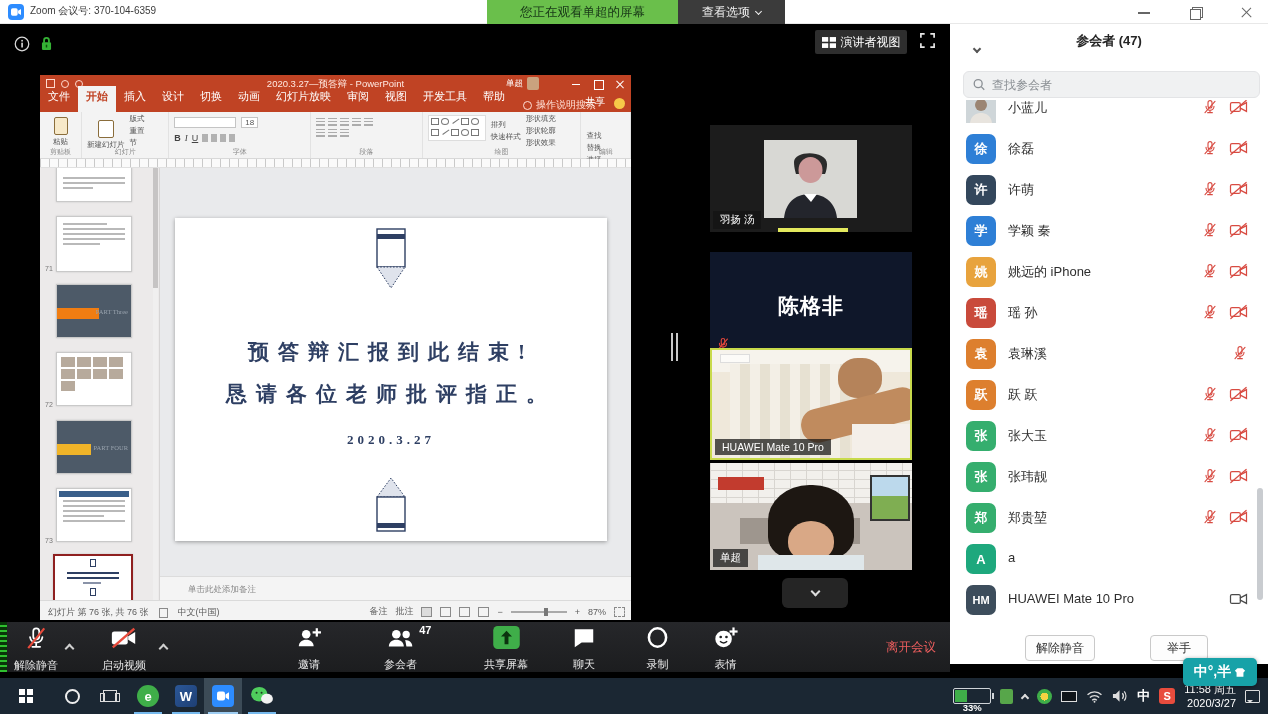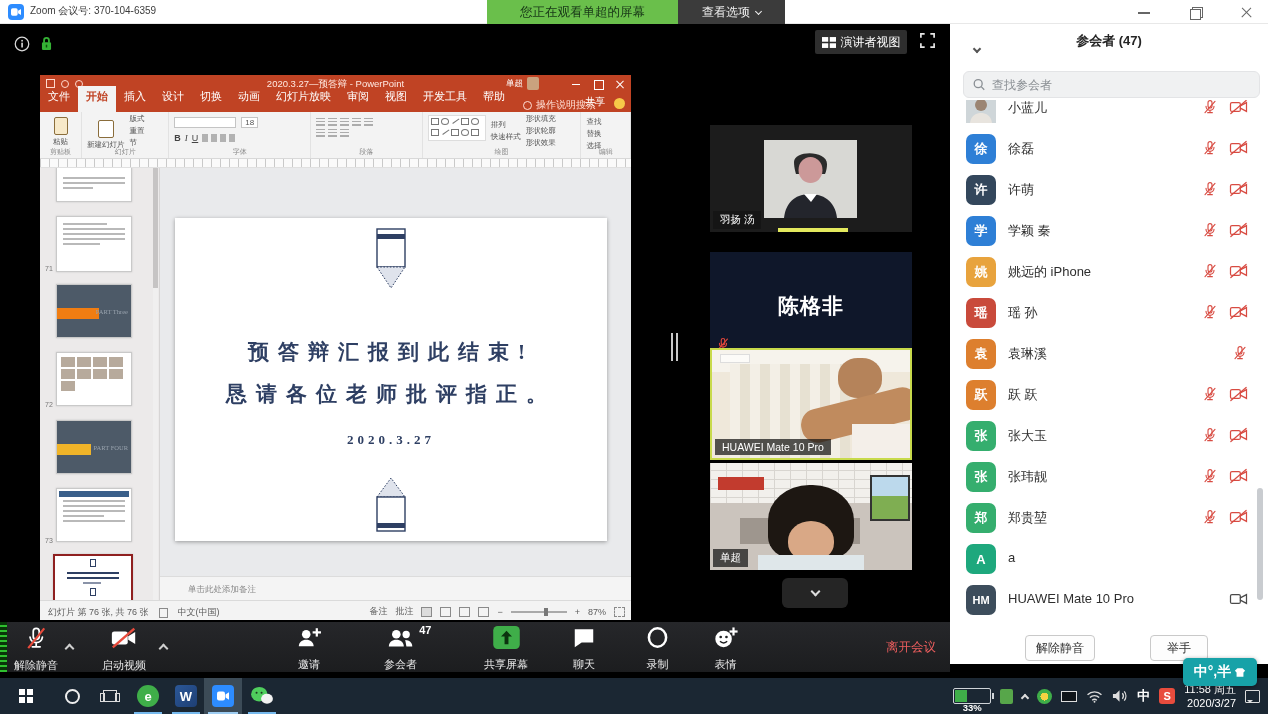--- a/index.html
+++ b/index.html
@@ -303,21 +303,21 @@
           <span class="rbtn">快速样式</span>
         </div>
         <div class="mini">
           <span class="rbtn">形状填充</span>
           <span class="rbtn">形状轮廓</span>
           <span class="rbtn">形状效果</span>
         </div>
         <div class="rgl">绘图</div>
       </div>
       <div class="rgrp" style="width:52px">
-        <div class="mini" style="margin-top:2px">
+        <div class="mini" style="margin-top:16px">
           <span class="rbtn">查找</span>
           <span class="rbtn">替换</span>
           <span class="rbtn">选择</span>
         </div>
         <div class="rgl">编辑</div>
       </div>
     </div>
     <div class="ruler"></div>
 
     <div class="thumbs">

